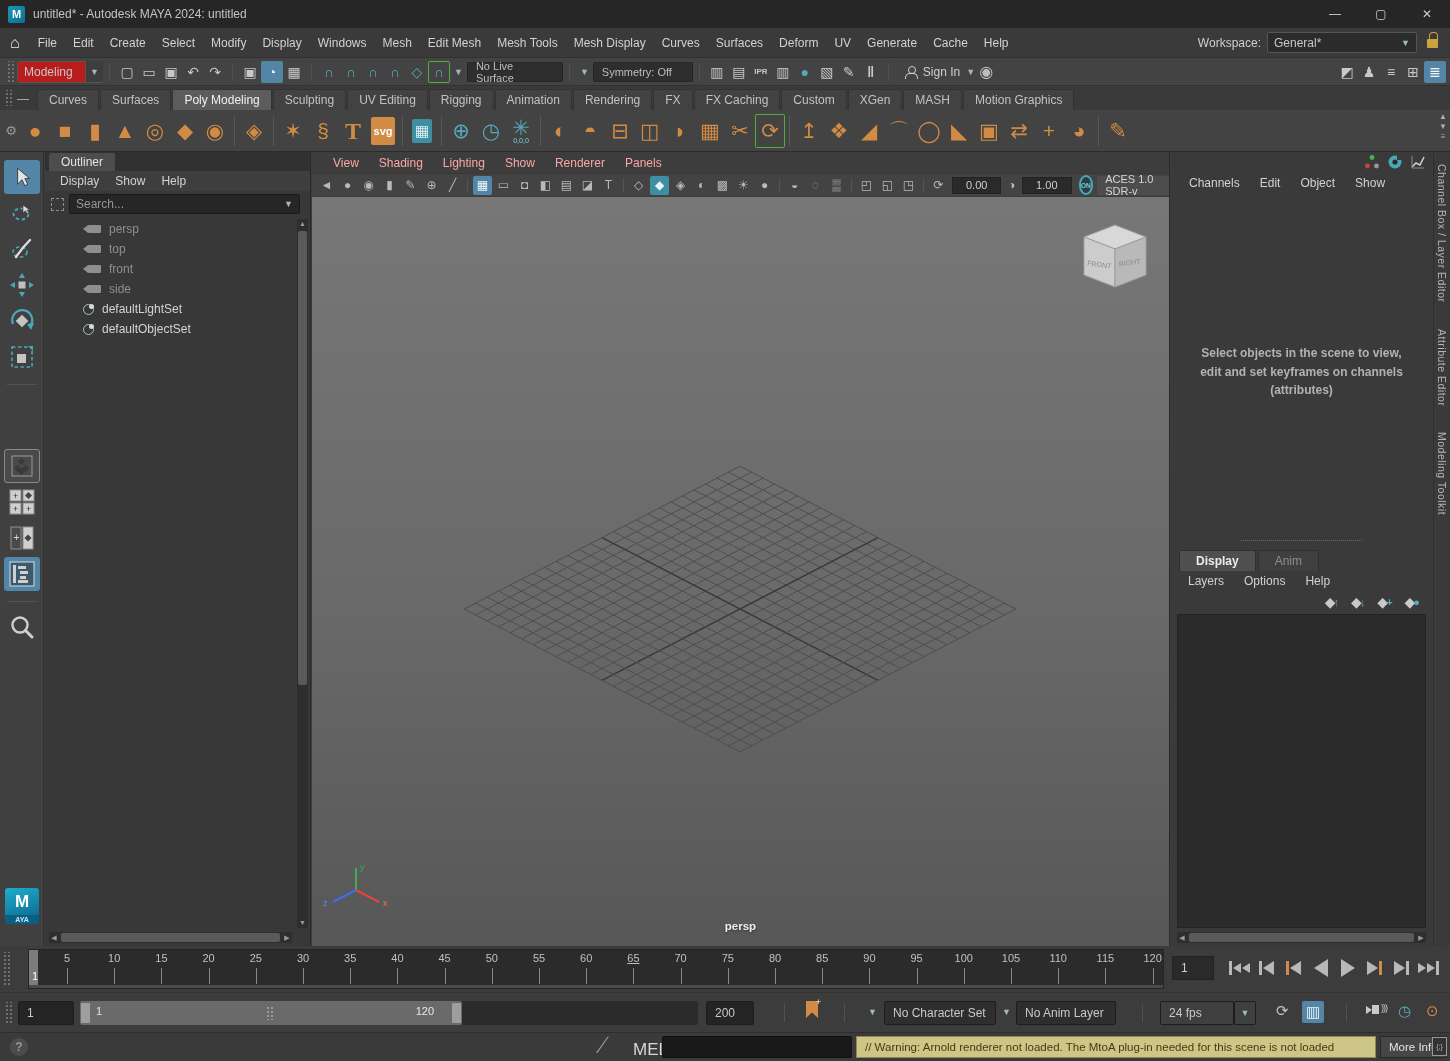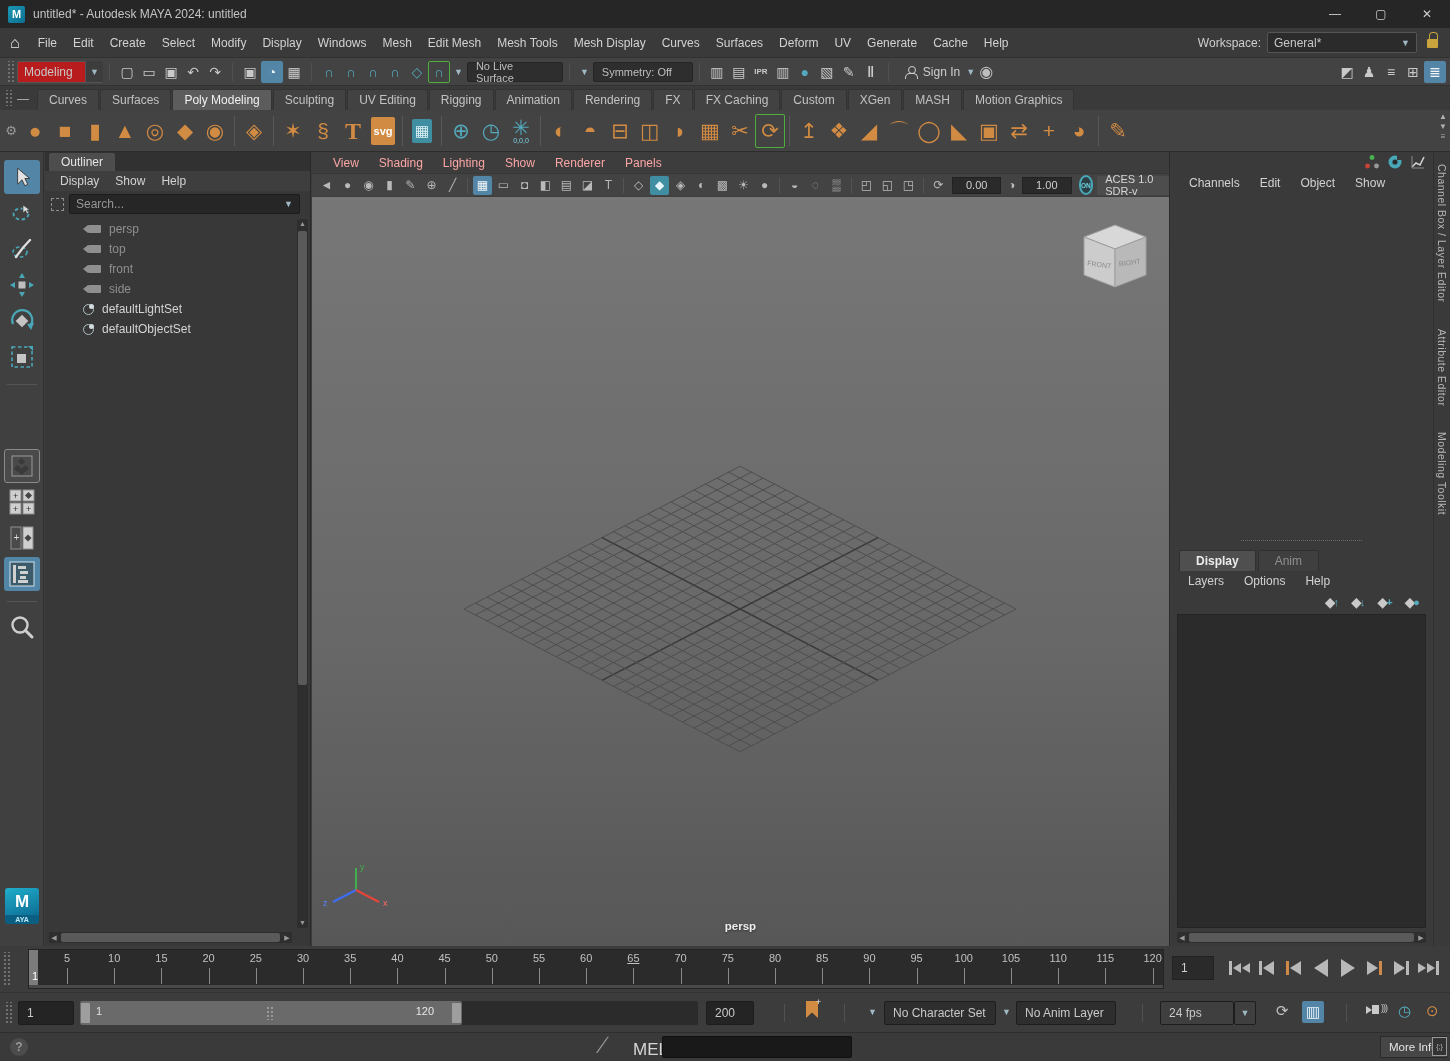--- a/index.html
+++ b/index.html
@@ -664,20 +664,25 @@
             <polyline points="2,13 6,9 10,11 14,3" fill="none" stroke="#cfcfcf" stroke-width="1.6"></polyline>
             <line x1="2" y1="14" x2="14" y2="14" stroke="#8a8a8a"></line>
             <line x1="2" y1="2" x2="2" y2="14" stroke="#8a8a8a"></line>
           </svg>
       </div>
       <div id="rp-menus">
           <span>Channels</span>
           <span>Edit</span>
           <span>Object</span>
           <span>Show</span>
+        </div>
+      <div id="rp-message">
+          <div>Select objects in the scene to view,</div>
+          <div>edit and set keyframes on channels</div>
+          <div>(attributes)</div>
         </div>
       <div id="rp-dash"></div>
       <div id="layer-tabs">
           <span class="ltab active">Display</span>
           <span class="ltab">Anim</span>
         </div>
       <div id="layer-menus">
           <span>Layers</span>
           <span>Options</span>
           <span>Help</span>
@@ -855,19 +860,22 @@
     <span class="anim-icon" style="left:1426px;color:#cf8a4a">⊙</span>
   </div>
 
   <div id="commandline" class="abs">
     <div id="help-icon">
         <span>?</span>
       </div>
     <span id="pen-icon">╱</span>
     <span id="mel-label">MEL</span>
     <div id="mel-input"></div>
+    <div id="cmd-warning">
+        <span>// Warning: Arnold renderer not loaded. The MtoA plug-in needed for this scene is not loaded</span>
+      </div>
     <div id="more-info">
         <span>More Info</span>
       </div>
     <div id="script-icon">{;}</div>
   </div>
 
 </div>
 
 </body></html>

